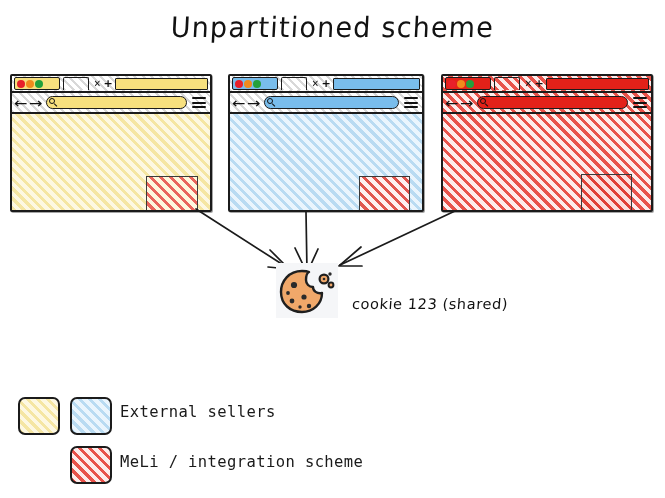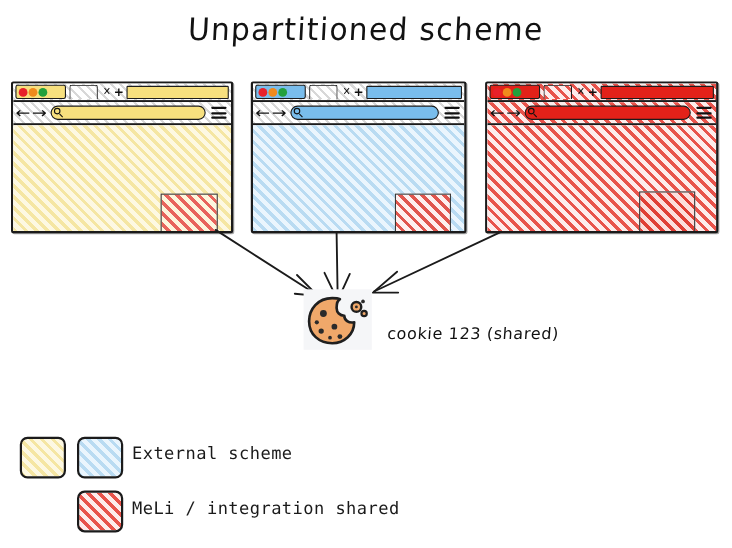--- a/index.html
+++ b/index.html
@@ -428,16 +428,16 @@
     <circle cx="48" cy="16" r="1.3" fill="#2b2b2b"></circle>
     <circle cx="55" cy="22" r="2.4" fill="#f0a86a" stroke="#1f1f1f" stroke-width="2"></circle>
     <circle cx="54" cy="11" r="1.7" fill="#2b2b2b"></circle>
   </svg>
 </div>
 
 <div id="cookie-label">cookie 123 (shared)</div>
 
 <div class="legend-swatch hatch-yellow" style="left:18px; top:397px;"></div>
 <div class="legend-swatch hatch-blue" style="left:70px; top:397px;"></div>
-<div class="legend-label" style="left:120px; top:403px;">External scheme</div>
+<div class="legend-label" style="left:120px; top:403px;">External sellers</div>
 
 <div class="legend-swatch hatch-red" style="left:70px; top:446px;"></div>
-<div class="legend-label" style="left:120px; top:453px;">MeLi / integration shared</div>
+<div class="legend-label" style="left:120px; top:453px;">MeLi / integration scheme</div>
 
 </body></html>

